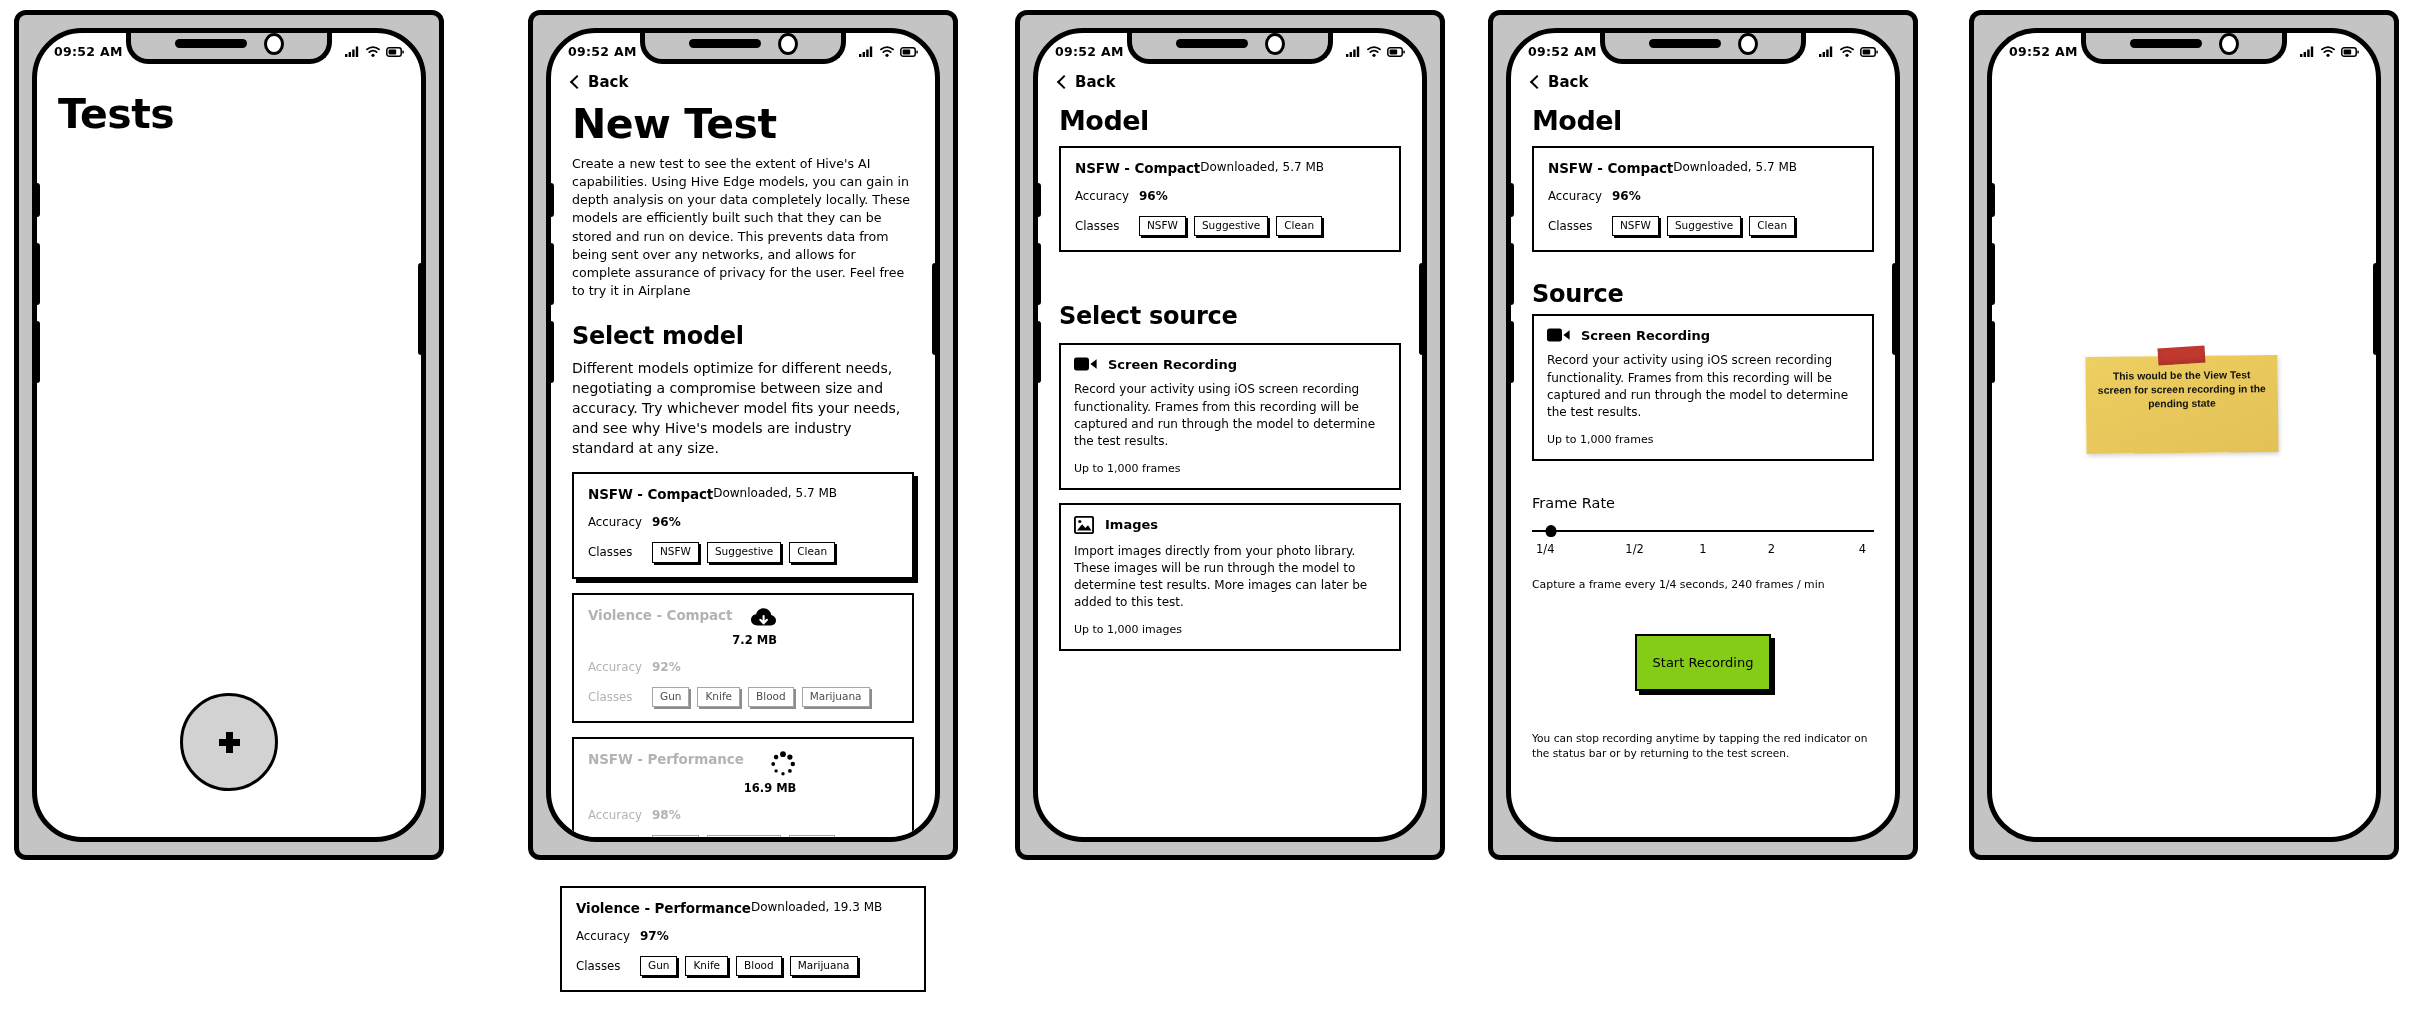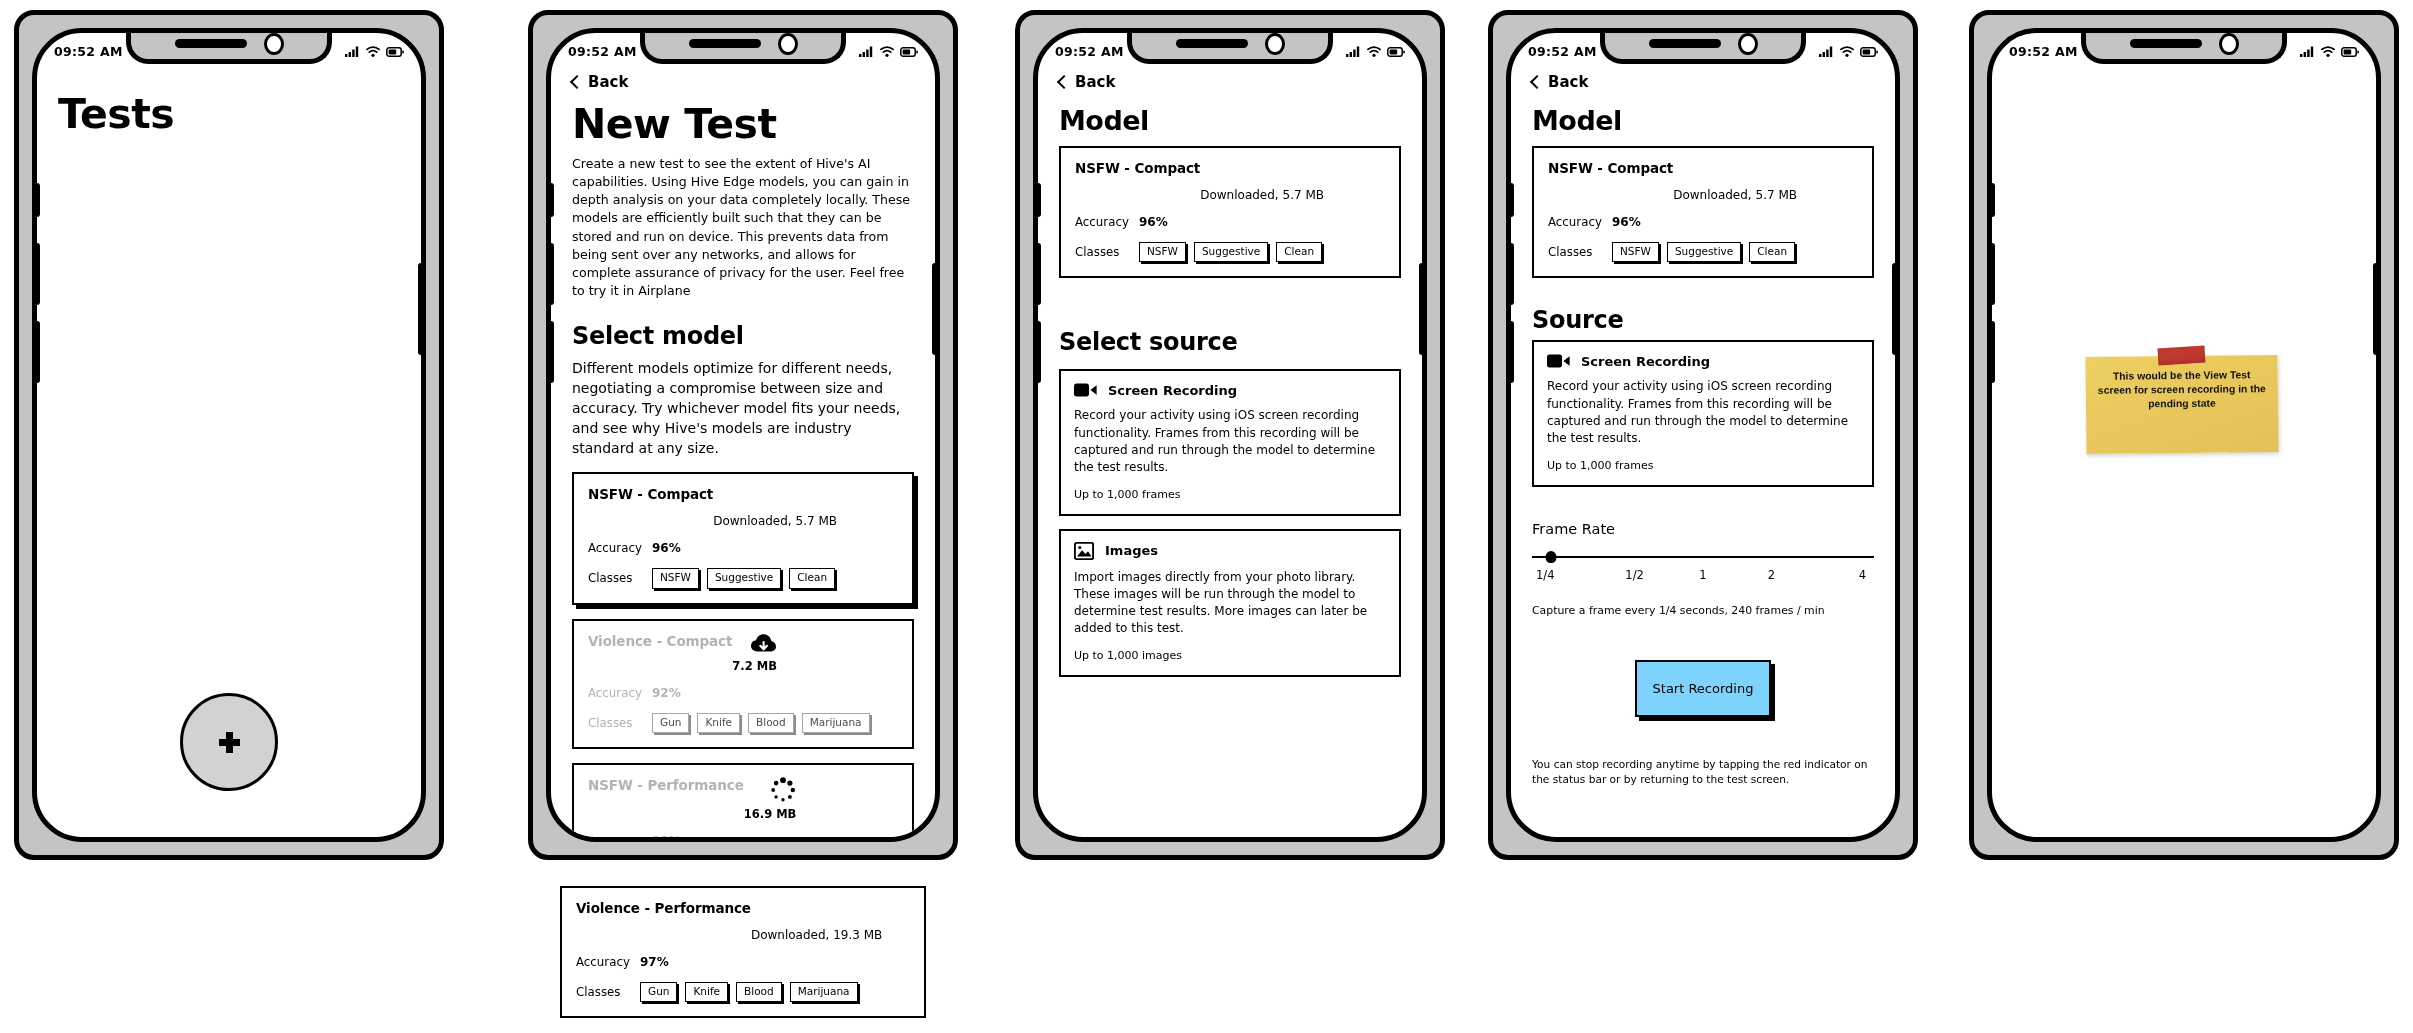--- a/index.html
+++ b/index.html
@@ -16,21 +16,21 @@
   }
 
   
   .phone {
     position: absolute;
     top: 10px;
     width: 430px;
     height: 850px;
     box-sizing: border-box;
     border: 5px solid #000;
-    border-radius: 20px;
+    border-radius: 12px;
     background: #c4c4c4;
     padding: 13px;
   }
   .phone-inner {
     position: relative;
     width: 100%;
     height: 100%;
     box-sizing: border-box;
     border: 5px solid #000;
     border-radius: 50px;
@@ -192,21 +192,20 @@
   }
   .mc-name {
     font-size: 13.5px;
     font-weight: 700;
     letter-spacing: -0.1px;
   }
   .mc-status {
     font-size: 12px;
     font-weight: 400;
     text-align: right;
-    margin-top: 28px;
   }
   .mc-right {
     display: flex;
     flex-direction: column;
     align-items: flex-end;
     gap: 4px;
   }
   .mc-size {
     font-size: 11.5px;
     font-weight: 700;
@@ -306,21 +305,21 @@
   .slider-caption {
     font-size: 10.9px;
     margin-top: 22px;
   }
 
   .primary-btn {
     display: block;
     margin: 43px auto 0 auto;
     border: 2.5px solid #000;
     box-shadow: 4px 4px 0 #000;
-    background: #7dd3fc;
+    background: #84cc16;
     font-family: inherit;
     font-size: 13px;
     padding: 19px 16px;
     min-width: 128px;
     text-align: center;
     box-sizing: border-box;
   }
   .footnote {
     font-size: 10.6px;
     line-height: 1.45;

